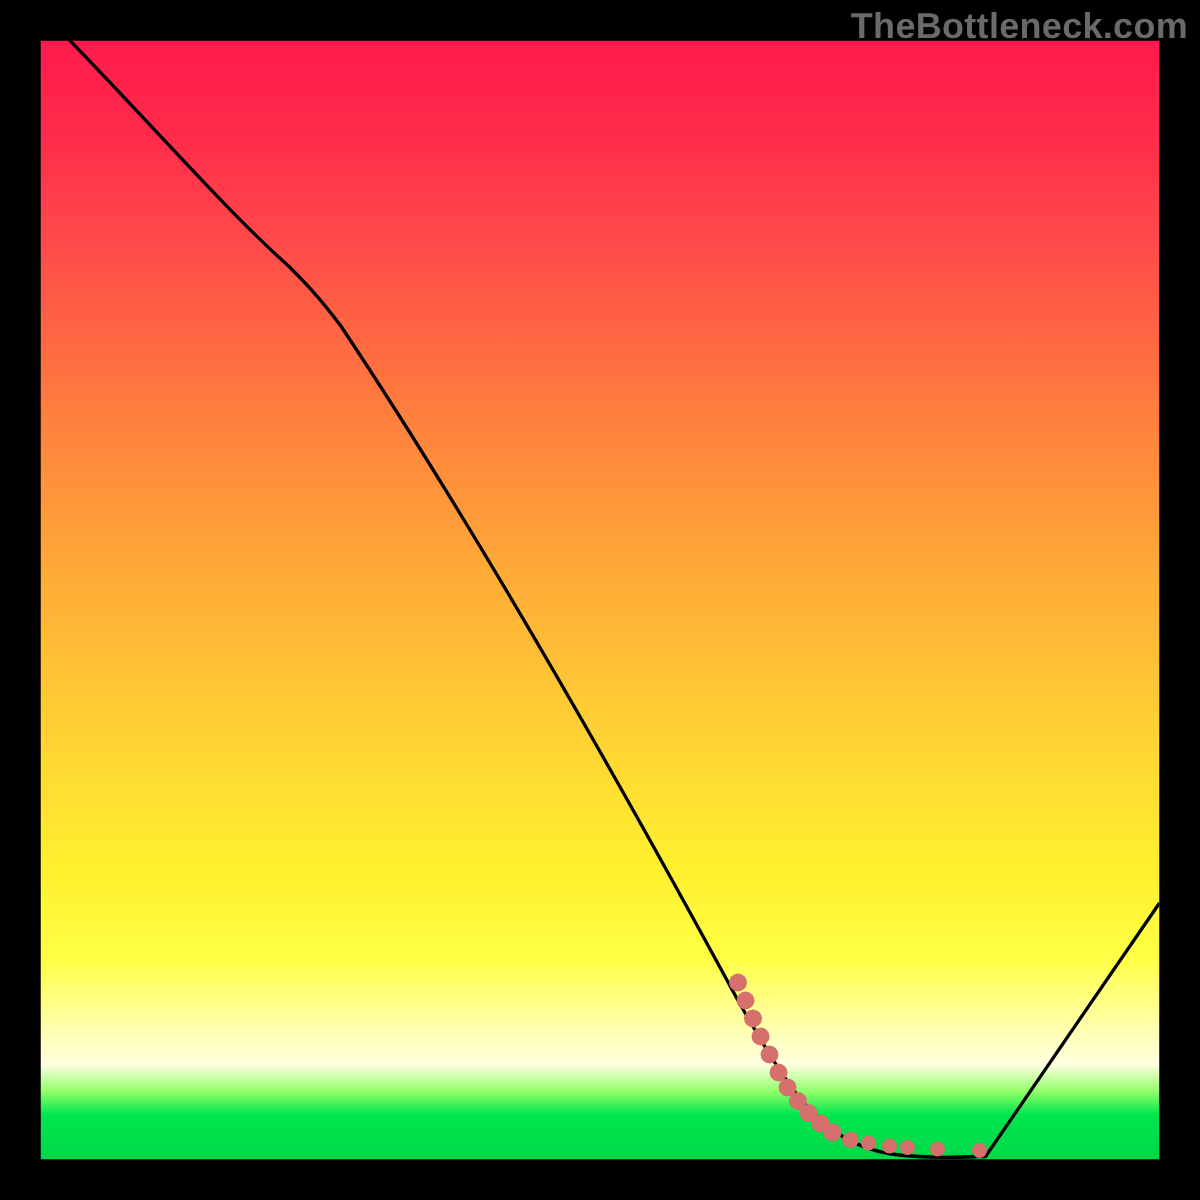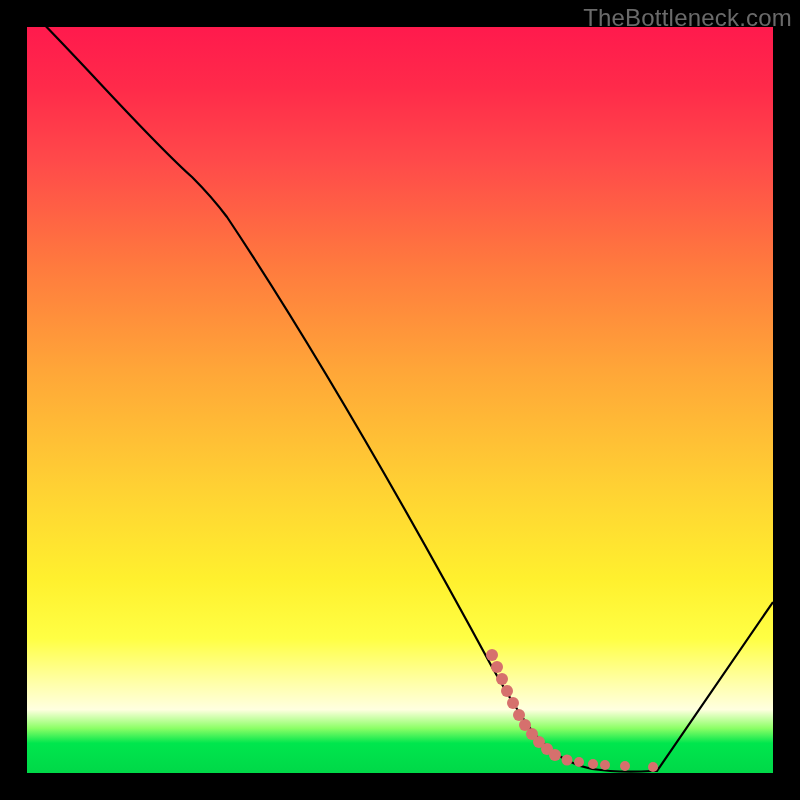--- a/index.html
+++ b/index.html
@@ -35,21 +35,21 @@
       #00e64d 96%,
       #00d848 100%
     );
   }
   .watermark {
     position: absolute;
     top: 4px;
     right: 8px;
     font-family: Arial, Helvetica, sans-serif;
     font-size: 24px;
-    font-weight: normal;
+    font-weight: bold;
     color: #6a6a6a;
     letter-spacing: 0.2px;
     user-select: none;
   }
   svg.curve {
     position: absolute;
     left: 0; top: 0;
     width: 100%; height: 100%;
   }
 </style>

